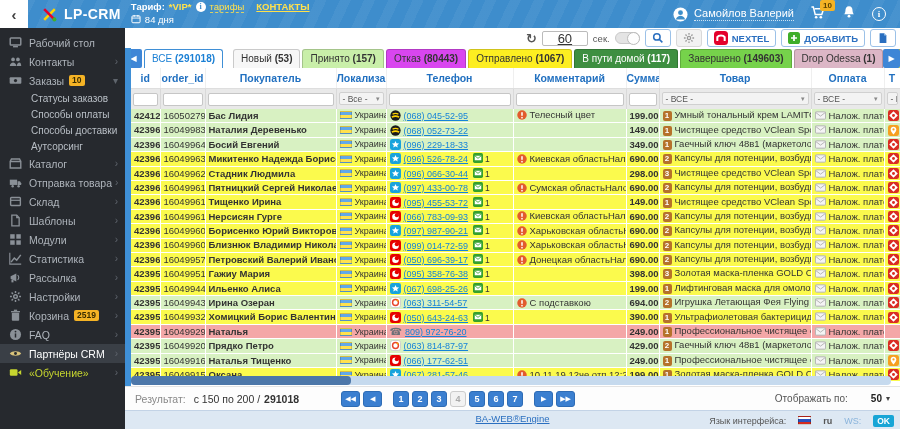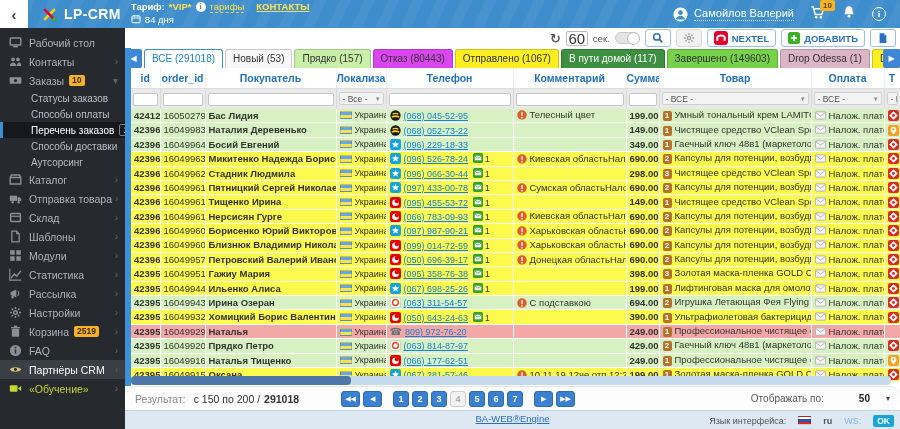--- a/index.html
+++ b/index.html
@@ -47,38 +47,38 @@
   .sb-child { display:flex; align-items:center; height:16px; padding:0 7px 0 31px; font-size:10px; color:#b9bfc6; cursor:pointer; white-space:nowrap; }
   .sb-child.active { background:#17181b; color:#fff; border-left:3px solid #3f8fd6; padding-left:28px; }
   .badge-y { background:#f5b325; color:#3a2c00; font-size:8.5px; font-weight:bold; padding:0px 3px; border-radius:2px; margin-left:5px; line-height:11px; }
   .badge-o { border:1px solid #7a8087; color:#cfd4d9; font-size:8.5px; padding:0 3px; border-radius:2px; margin-left:5px; line-height:10px; }
 
   
   .content { position:absolute; top:28px; left:125px; right:0; bottom:0; background:#fff; }
 
   .toolbar { position:absolute; top:0; left:0; right:0; height:20px; display:flex; align-items:center; justify-content:flex-end; gap:5px; padding-right:4px; }
   .t-refresh { color:#555; font-size:13px; font-weight:bold; cursor:pointer; line-height:1; }
-  .t-input { width:22px; height:15px; border:1px solid #bbb; border-radius:2px; font-size:15px; text-align:center; color:#333;text-decoration:underline; }
+  .t-input { width:46px; height:15px; border:1px solid #bbb; border-radius:2px; font-size:13px; text-align:center; color:#333;text-decoration:underline; }
   .t-sec { font-size:9.5px; color:#555; }
   .toggle { width:25px; height:12px; background:#e4e4e4; border:1px solid #c9c9c9; border-radius:7px; position:relative; cursor:pointer; }
   .toggle .knob { position:absolute; right:-1px; top:-1.5px; width:13px; height:13px; background:#fdfdfd; border:1px solid #bbb; border-radius:50%; }
   .tbtn { height:18px; display:flex; align-items:center; justify-content:center; gap:4px; background:#fff; border:1px solid #9bc1e8; border-radius:3px;
     padding:0 6px; cursor:pointer; font-size:9.5px; font-weight:bold; color:#2a6fc0; }
   .tbtn svg { width:12px; height:12px; }
   .tbtn.grey { background:#f2f2f2; border-color:#d9d9d9; color:#999; }
   .tbtn.nextel svg { width:14px; height:14px; }
 
   .tabs { position:absolute; top:20px; left:0; right:0; height:20px; display:flex; align-items:flex-end; gap:2px; overflow:hidden; padding-left:0; }
   .tab-scroll { width:17px; height:19px; background:#3e86d6; color:#fff; border-radius:2px; font-size:8px;
     display:flex; align-items:center; justify-content:center; cursor:pointer; flex:none; }
   .tab-scroll.right { position:absolute; right:0; bottom:0; }
   .tab { flex:none; height:19px; line-height:17px; padding:0 7px; font-size:10px; border:1px solid rgba(0,0,0,.18);
     border-bottom:none; border-radius:3px 3px 0 0; cursor:pointer; white-space:nowrap; }
   .tab.active { border:1px solid #3f8fd6; border-bottom:none; font-weight:normal; }
-  .tab b { font-weight:normal; }
+  .tab b { font-weight:bold; }
 
   .leftbar { position:absolute; top:20px; left:0; width:6px; height:338px; background:#3f8fd6; }
 
   .gridwrap { position:absolute; top:40px; left:6px; right:0; height:318px; overflow:hidden; }
   table.grid { border-collapse:collapse; table-layout:fixed; width:769px; }
   .grid th { height:20px; font-size:10.5px; font-weight:bold; color:#2170c0; background:#fff; border-bottom:1px solid #dedede;
     border-right:1px solid #efefef; white-space:nowrap; overflow:hidden; cursor:pointer; }
   .grid tr.filters td { height:17px; background:#e9e9e9; border-right:1px solid #d9d9d9; padding:1px 2px; }
   .flt-in { width:100%; height:13px; border:1px solid #c6c6c6; border-radius:2px; background:#fff; }
   .flt-sel { display:flex; align-items:center; justify-content:space-between; height:13px; background:#f3f3f3; border:1px solid #d0d0d0;
@@ -108,30 +108,30 @@
   .envico { display:inline-flex; width:11px; height:9px; vertical-align:-1px; margin-right:3px; }
   .envico svg { width:11px; height:9px; }
   td.c-del { text-align:center; padding:0 2px; }
   .delico { display:inline-flex; width:11px; height:11px; vertical-align:middle; }
   .delico svg { width:11px; height:11px; }
 
   .hscroll { position:absolute; top:348px; left:6px; width:760px; height:9px; background:#c6daee; border-radius:4px; cursor:pointer; }
   .hscroll .thumb { width:220px; height:9px; background:#4d77a9; border-radius:4px; }
 
   .resultbar { position:absolute; top:358px; left:0; right:0; height:24px; background:#fdfdfd; border-top:1px solid #e3e3e3;
-    display:flex; align-items:center; padding:0 10px; font-size:10.5px; color:#333;border-radius:12px; }
+    display:flex; align-items:center; padding:0 10px; font-size:10.5px; color:#333; }
   .res-label { color:#888; margin-right:8px; }
   .res-total { font-weight:bold; margin-left:4px; }
   .pager { display:flex; align-items:center; gap:3px; margin-left:42px; }
   .pg { height:16px; min-width:16px; padding:0 2px; background:#3b7fd0; border:1px solid #2e6cb5; border-radius:3px; color:#fff;
     font-size:9px; font-weight:bold; display:flex; align-items:center; justify-content:center; cursor:pointer; }
   .pg.nav { font-size:7px; min-width:19px; }
   .pg.cur { background:#f2f2f2; border-color:#ccc; color:#aaa; cursor:default; }
   .pg-gap { width:5px; }
-  .perpage { margin-left:auto; display:flex; align-items:center; gap:16px; font-size:10px; color:#555; }
+  .perpage { margin-left:auto; display:flex; align-items:center; gap:4px; font-size:10px; color:#555; }
   .perpage b { color:#222;padding-left:19px; }
   .perpage .car { font-size:8px; color:#444; }
 
   .footer { position:absolute; top:382px; left:0; right:0; height:19px; background:#dde8f3; border-top:1px solid #c3d3e6;
     font-size:9.5px; color:#555; }
   .foot-center { position:absolute; left:0; right:0; top:0; height:30px; display:flex; align-items:center; justify-content:center; gap:4px;flex-direction:column; }
   .foot-center a { color:#2a6fc0; text-decoration:underline; cursor:pointer; }
   .foot-right { position:absolute; right:6px; top:0; height:19px; display:flex; align-items:center; gap:12px; font-size:9px; }
   .flag-ru { display:inline-block; width:13px; height:9px; background:linear-gradient(#fff 0 33%, #2a52be 33% 66%, #d52b1e 66% 100%);
     border:1px solid rgba(0,0,0,.2); }
@@ -229,24 +229,20 @@
         <span>Заказы</span>
         <span class="badge-y">10</span>
         <span class="chev">▾</span>
       </div>
       <div class="sb-child">
         <span>Статусы заказов</span>
       </div>
       <div class="sb-child">
         <span>Способы оплаты</span>
       </div>
-      <div class="sb-child active">
-        <span>Перечень заказов</span>
-        <span class="badge-o">10</span>
-      </div>
       <div class="sb-child">
         <span>Способы доставки</span>
       </div>
       <div class="sb-child">
         <span>Аутсорсинг</span>
       </div>
       <div class="sb-item">
         <span class="ico">
           <svg viewBox="0 0 16 16">
             <path d="M1.5 5.5h13v8h-13zM1.5 5.5 3 2.5h10l1.5 3" fill="none" stroke="currentColor" stroke-width="1.7"></path>
@@ -418,22 +414,22 @@
         <svg viewBox="0 0 16 16">
             <path d="M3.5 1.5h6l3 3v10h-9z" fill="#2a6fc0"></path>
             <path d="M9.5 1.5v3h3z" fill="#9cc4ea"></path>
           </svg>
       </span>
     </div>
 
     <div class="tabs" id="tabs">
         <div class="tab-scroll">◀</div>
         <span class="tab active" style="background: rgb(255, 255, 255); color: rgb(26, 127, 212);"><span>ВСЕ</span><b>&nbsp;(291018)</b></span>
-        <span class="tab" style="background: rgb(247, 247, 247); color: rgb(51, 51, 51);"><span>Новый</span><b>&nbsp;(53)</b></span>
-        <span class="tab" style="background: rgb(201, 239, 169); color: rgb(51, 51, 51);"><span>Прядко</span><b>&nbsp;(157)</b></span>
+        <span class="tab" style="background: rgb(247, 247, 247); color: rgb(51, 51, 51); margin-left: 8px;"><span>Новый</span><b>&nbsp;(53)</b></span>
+        <span class="tab" style="background: rgb(201, 239, 169); color: rgb(51, 51, 51);"><span>Принято</span><b>&nbsp;(157)</b></span>
         <span class="tab" style="background: #d946ef; color: rgb(51, 51, 51);"><span>Отказ</span><b>&nbsp;(80443)</b></span>
         <span class="tab" style="background: rgb(253, 238, 33); color: rgb(51, 51, 51);"><span>Отправлено</span><b>&nbsp;(1067)</b></span>
         <span class="tab" style="background: rgb(62, 143, 65); color: rgb(255, 255, 255);"><span>В пути домой</span><b>&nbsp;(117)</b></span>
         <span class="tab" style="background: rgb(118, 210, 75); color: rgb(51, 51, 51);"><span>Завершено</span><b>&nbsp;(149603)</b></span>
         <span class="tab" style="background: rgb(220, 182, 198); color: rgb(51, 51, 51);"><span>Drop Odessa</span><b>&nbsp;(1)</b></span>
         <span class="tab" style="background: rgb(253, 238, 33); color: rgb(51, 51, 51);"><span>DO Отправлено</span></span>
         <div class="tab-scroll right">▶</div>
       </div>
 
     <div class="leftbar"></div>

